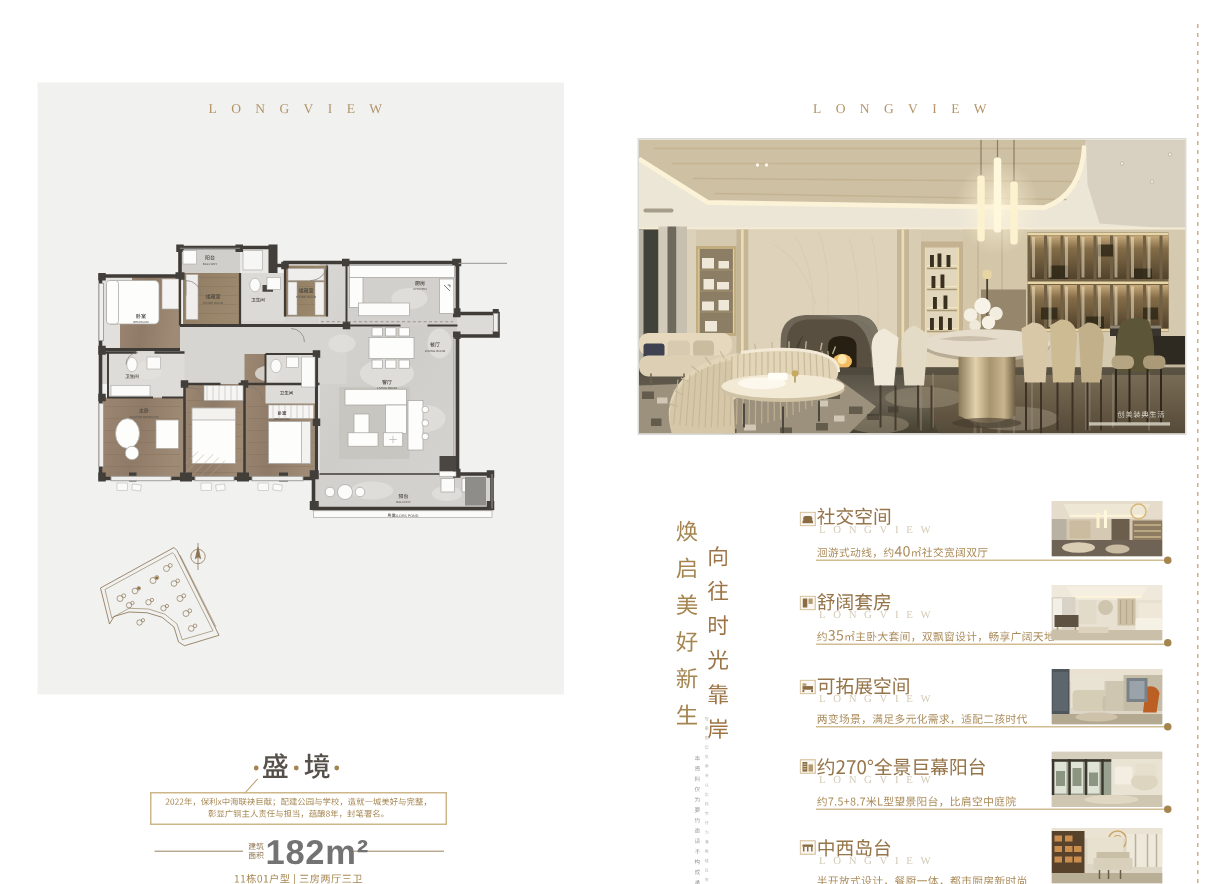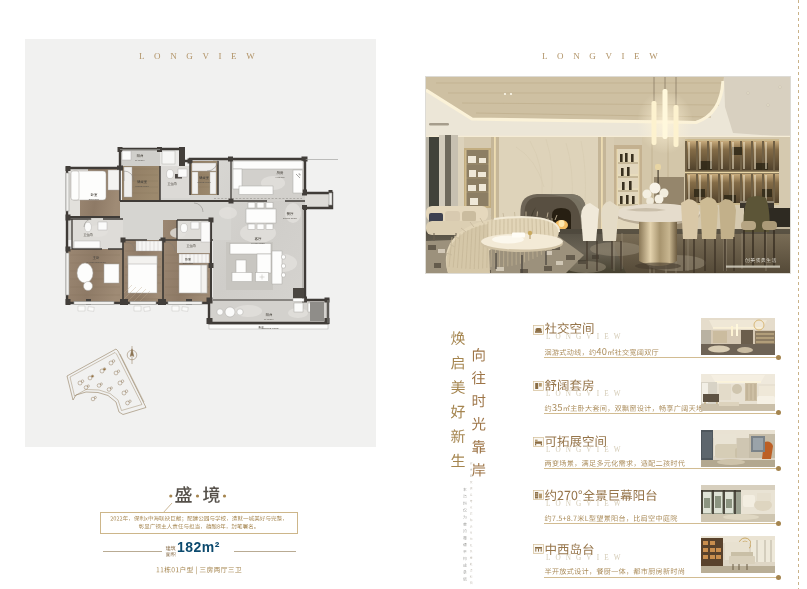--- a/index.html
+++ b/index.html
@@ -1,18 +1,18 @@
 <!DOCTYPE html>
 <html><head><meta charset="utf-8">
 <style>
 html,body{margin:0;padding:0;width:807px;height:589px;background:#ffffff;font-family:"Liberation Sans",sans-serif;overflow:hidden}
 .abs{position:absolute}
 </style></head>
 <body>
-<div class="abs" style="left:0;top:0;width:807px;height:430px">
+<div class="abs" style="left:0;top:16px;width:807px;height:430px">
 
 <div class="abs" style="left:25px;top:39px;width:351px;height:408px;background:#f1f1f0"></div>
 
 <div class="abs" style="left:139px;top:51px;font-family:'Liberation Serif',serif;font-size:9px;letter-spacing:9.6px;color:#b29468;white-space:nowrap">LONGVIEW</div>
 
 <svg class="abs" style="left:58px;top:143px" width="280" height="192" viewBox="0 0 280 192" fill="none">
 <defs>
 <linearGradient id="wood" x1="0" y1="0" x2="1" y2="0.2">
 <stop offset="0" stop-color="#9b8772"></stop>
           <stop offset="0.5" stop-color="#8e7a66"></stop>
@@ -403,21 +403,21 @@
 
 <div class="abs" style="left:103px;top:551px;width:59px;height:1px;background:#b9ab93"></div>
 
 <div class="abs" style="left:234px;top:551px;width:62px;height:1px;background:#b9ab93"></div>
 
 <svg class="abs" style="left:165px;top:545px" width="13" height="13" viewBox="0 0 13 13">
       <path d="M2.2 2.0H5.4V2.3H2.2ZM2.5 3.4H5.2V3.7H2.5ZM2.3 4.1H5.4V4.4H2.3ZM3.5 0.8H3.9V4.9H3.5ZM2.5 1.3H5.1V3.0H2.5V2.7H4.7V1.6H2.5ZM0.8 1.2H2.0V1.5H0.8ZM1.2 2.6H2.0V3.0H1.2ZM1.9 2.6H1.9L2.0 2.6L2.2 2.7Q2.1 3.8 1.8 4.5Q1.5 5.2 1.0 5.6Q1.0 5.6 0.9 5.5Q0.8 5.5 0.8 5.4Q0.7 5.4 0.7 5.4Q1.2 5.0 1.5 4.4Q1.8 3.7 1.9 2.7ZM1.2 3.4Q1.4 4.0 1.6 4.3Q1.9 4.6 2.2 4.8Q2.6 5.0 3.0 5.1Q3.4 5.1 3.9 5.1Q4.0 5.1 4.1 5.1Q4.3 5.1 4.5 5.1Q4.7 5.1 4.9 5.1Q5.1 5.1 5.3 5.1Q5.4 5.1 5.5 5.1Q5.5 5.2 5.4 5.2Q5.4 5.3 5.4 5.4Q5.4 5.4 5.4 5.5H5.1H3.9Q3.3 5.5 2.9 5.4Q2.4 5.3 2.0 5.1Q1.6 4.9 1.4 4.5Q1.1 4.1 0.9 3.5ZM1.0 3.2Q1.0 3.1 1.0 3.1Q0.9 3.0 0.9 2.9Q0.9 2.9 0.8 2.8Q0.9 2.8 1.0 2.7Q1.1 2.6 1.2 2.5Q1.2 2.4 1.4 2.2Q1.5 2.0 1.6 1.8Q1.8 1.5 1.9 1.2V1.2L2.0 1.1L2.3 1.3Q2.0 1.7 1.8 2.2Q1.5 2.6 1.3 2.9V3.0Q1.3 3.0 1.2 3.0Q1.2 3.0 1.1 3.0Q1.1 3.1 1.0 3.1Q1.0 3.1 1.0 3.2Z M6.0 2.6H7.8V3.0H6.0ZM8.3 2.6H9.8V2.9H8.3ZM8.5 3.6 8.8 3.5Q9.0 3.6 9.1 3.8Q9.3 3.9 9.4 4.1Q9.5 4.2 9.6 4.4L9.3 4.6Q9.2 4.4 9.1 4.3Q9.0 4.1 8.8 4.0Q8.7 3.8 8.5 3.6ZM6.8 2.8H7.1V4.6H6.8ZM5.9 4.5Q6.2 4.5 6.5 4.4Q6.8 4.4 7.1 4.3Q7.5 4.2 7.9 4.1L7.9 4.5Q7.4 4.6 6.9 4.7Q6.4 4.8 6.0 4.9ZM8.1 2.6H8.5V3.7Q8.5 4.0 8.4 4.2Q8.4 4.5 8.3 4.7Q8.2 5.0 8.0 5.2Q7.8 5.4 7.4 5.6Q7.4 5.6 7.4 5.5Q7.3 5.5 7.3 5.4Q7.2 5.4 7.2 5.3Q7.5 5.2 7.7 5.0Q7.9 4.8 8.0 4.6Q8.0 4.4 8.1 4.1Q8.1 3.9 8.1 3.7ZM9.6 2.6H10.0V4.9Q10.0 5.0 10.0 5.1Q10.0 5.1 10.0 5.2Q10.1 5.2 10.1 5.2Q10.1 5.2 10.2 5.2Q10.2 5.2 10.3 5.2Q10.3 5.2 10.3 5.2Q10.4 5.2 10.4 5.2Q10.4 5.1 10.4 5.1Q10.4 5.1 10.4 5.1Q10.4 5.0 10.4 4.9Q10.4 4.8 10.5 4.7Q10.5 4.7 10.6 4.8Q10.7 4.8 10.8 4.8Q10.7 5.0 10.7 5.1Q10.7 5.2 10.7 5.3Q10.7 5.4 10.6 5.4Q10.6 5.4 10.5 5.5Q10.5 5.5 10.4 5.5Q10.4 5.5 10.3 5.5Q10.2 5.5 10.2 5.5Q10.1 5.5 10.0 5.5Q10.0 5.5 9.9 5.5Q9.8 5.5 9.7 5.4Q9.7 5.4 9.6 5.3Q9.6 5.2 9.6 4.9ZM6.7 1.4H8.3V1.7H6.7ZM8.7 1.4H10.6V1.7H8.7ZM6.8 0.8 7.1 0.9Q7.0 1.2 6.9 1.5Q6.7 1.8 6.6 2.1Q6.4 2.3 6.2 2.5Q6.2 2.5 6.1 2.5Q6.1 2.4 6.0 2.4Q5.9 2.3 5.9 2.3Q6.2 2.0 6.4 1.6Q6.6 1.2 6.8 0.8ZM8.8 0.8 9.2 0.9Q9.0 1.4 8.8 1.8Q8.6 2.2 8.4 2.5Q8.4 2.4 8.3 2.4Q8.2 2.4 8.2 2.3Q8.1 2.3 8.1 2.3Q8.3 2.0 8.5 1.6Q8.7 1.2 8.8 0.8ZM7.0 1.7 7.4 1.5Q7.5 1.7 7.6 2.0Q7.7 2.2 7.7 2.3L7.4 2.5Q7.3 2.3 7.2 2.1Q7.1 1.8 7.0 1.7ZM9.2 1.7 9.5 1.5Q9.7 1.7 9.8 1.9Q9.9 2.2 10.0 2.3L9.7 2.5Q9.6 2.3 9.5 2.1Q9.3 1.9 9.2 1.7Z" fill="#8a6f4b"></path>
       <path d="M2.3 9.1H3.8V9.5H2.3ZM2.3 10.1H3.8V10.4H2.3ZM1.3 11.0H5.0V11.3H1.3ZM1.0 8.2H5.2V11.6H4.8V8.6H1.4V11.6H1.0ZM2.2 8.4H2.5V11.1H2.2ZM3.6 8.4H4.0V11.1H3.6ZM2.8 7.3 3.3 7.5Q3.2 7.7 3.1 8.0Q3.0 8.3 3.0 8.5L2.6 8.4Q2.7 8.2 2.7 8.0Q2.7 7.9 2.8 7.7Q2.8 7.5 2.8 7.3ZM0.8 7.2H5.4V7.5H0.8Z M6.9 7.2H7.2V11.6H6.9ZM5.9 8.3H8.1V8.7H5.9ZM6.9 8.5 7.1 8.6Q7.0 8.8 6.9 9.1Q6.8 9.4 6.7 9.7Q6.5 10.0 6.4 10.3Q6.2 10.5 6.1 10.7Q6.0 10.6 6.0 10.5Q5.9 10.4 5.9 10.3Q6.1 10.1 6.3 9.8Q6.5 9.5 6.6 9.1Q6.8 8.8 6.9 8.5ZM7.8 6.9 8.0 7.2Q7.7 7.3 7.4 7.4Q7.1 7.4 6.7 7.5Q6.3 7.6 6.0 7.6Q6.0 7.5 6.0 7.5Q5.9 7.4 5.9 7.3Q6.2 7.3 6.6 7.2Q6.9 7.1 7.2 7.0Q7.5 7.0 7.8 6.9ZM7.2 8.8Q7.3 8.8 7.3 8.9Q7.4 9.0 7.5 9.1Q7.6 9.2 7.7 9.4Q7.8 9.5 7.9 9.6Q8.0 9.7 8.0 9.7L7.8 10.1Q7.7 10.0 7.6 9.8Q7.5 9.6 7.4 9.5Q7.3 9.3 7.2 9.2Q7.1 9.0 7.0 8.9ZM9.7 10.1 10.0 10.0Q10.1 10.2 10.3 10.5Q10.4 10.7 10.5 11.0Q10.6 11.2 10.7 11.4L10.3 11.6Q10.3 11.4 10.2 11.1Q10.1 10.9 9.9 10.6Q9.8 10.4 9.7 10.1ZM8.6 10.0 9.0 10.1Q8.8 10.5 8.6 10.9Q8.4 11.3 8.2 11.6Q8.1 11.6 8.1 11.5Q8.0 11.5 8.0 11.5Q7.9 11.4 7.8 11.4Q8.1 11.1 8.3 10.8Q8.5 10.4 8.6 10.0ZM8.6 7.6V9.1H10.1V7.6ZM8.2 7.2H10.5V9.5H8.2Z" fill="#8a6f4b"></path>
     </svg>
 
-<div class="abs" style="left:177px;top:539px;font-size:14px;font-weight:bold;color:#0c4a6e;letter-spacing:0.5px">182m²</div>
+<div class="abs" style="left:177px;top:539px;font-size:23px;font-weight:bold;color:#737373;letter-spacing:0.5px">182m²</div>
 
 <svg class="abs" style="left:120px;top:564px" width="160" height="12" viewBox="0 0 160 12">
       <path d="M36.6 8.3V7.8H37.7V4.1H36.8V3.7Q37.2 3.6 37.4 3.5Q37.7 3.4 37.9 3.3H38.3V7.8H39.3V8.3Z M40.7 8.3V7.8H41.8V4.1H40.9V3.7Q41.2 3.6 41.5 3.5Q41.7 3.4 41.9 3.3H42.4V7.8H43.4V8.3Z M44.5 4.0H46.6V4.5H44.5ZM45.4 2.6H45.9V8.8H45.4ZM45.5 4.3 45.8 4.5Q45.7 4.9 45.6 5.3Q45.4 5.8 45.3 6.2Q45.1 6.6 45.0 7.0Q44.8 7.3 44.6 7.6Q44.6 7.5 44.5 7.4Q44.5 7.4 44.4 7.3Q44.4 7.2 44.3 7.1Q44.5 6.9 44.7 6.6Q44.8 6.2 45.0 5.9Q45.1 5.5 45.3 5.1Q45.4 4.7 45.5 4.3ZM45.9 4.8Q46.0 4.8 46.1 5.0Q46.2 5.2 46.3 5.4Q46.4 5.6 46.5 5.7Q46.6 5.9 46.7 6.0L46.4 6.3Q46.3 6.2 46.2 6.0Q46.1 5.8 46.0 5.6Q45.9 5.4 45.8 5.3Q45.7 5.1 45.7 5.0ZM49.4 6.8 49.9 6.7Q50.0 6.9 50.2 7.2Q50.3 7.5 50.5 7.8Q50.6 8.1 50.7 8.3L50.2 8.5Q50.1 8.3 50.0 8.0Q49.9 7.7 49.7 7.4Q49.6 7.1 49.4 6.8ZM48.4 4.5H48.9V8.2Q48.9 8.4 48.9 8.6Q48.8 8.7 48.7 8.7Q48.5 8.8 48.3 8.8Q48.1 8.8 47.7 8.8Q47.7 8.7 47.7 8.6Q47.6 8.4 47.6 8.3Q47.8 8.3 48.0 8.3Q48.2 8.3 48.3 8.3Q48.4 8.3 48.4 8.3Q48.4 8.3 48.4 8.2ZM47.3 6.6 47.8 6.8Q47.6 7.2 47.4 7.7Q47.1 8.2 46.8 8.5Q46.7 8.4 46.6 8.3Q46.5 8.2 46.4 8.2Q46.6 8.0 46.8 7.7Q46.9 7.5 47.1 7.2Q47.2 6.9 47.3 6.6ZM47.0 6.2V5.7L47.3 5.6H50.3L50.3 6.1H47.6Q47.4 6.1 47.2 6.1Q47.0 6.1 47.0 6.2ZM46.6 3.5H50.6V4.0H46.6ZM47.0 6.2Q47.0 6.1 46.9 6.0Q46.9 5.9 46.9 5.8Q46.8 5.7 46.8 5.6Q46.9 5.6 47.0 5.5Q47.1 5.3 47.2 5.1Q47.2 5.0 47.3 4.7Q47.4 4.4 47.5 4.1Q47.6 3.7 47.7 3.3Q47.8 2.9 47.9 2.5L48.5 2.7Q48.3 3.2 48.2 3.8Q48.0 4.4 47.8 4.9Q47.6 5.4 47.4 5.8V5.8Q47.4 5.8 47.3 5.9Q47.2 5.9 47.2 6.0Q47.1 6.0 47.0 6.1Q47.0 6.1 47.0 6.2Z M53.2 8.4Q52.7 8.4 52.3 8.1Q52.0 7.8 51.8 7.2Q51.6 6.7 51.6 5.8Q51.6 4.9 51.8 4.4Q52.0 3.8 52.3 3.5Q52.7 3.2 53.2 3.2Q53.6 3.2 54.0 3.5Q54.3 3.8 54.5 4.4Q54.7 4.9 54.7 5.8Q54.7 6.7 54.5 7.2Q54.3 7.8 54.0 8.1Q53.6 8.4 53.2 8.4ZM53.2 7.9Q53.4 7.9 53.6 7.7Q53.9 7.4 54.0 7.0Q54.1 6.5 54.1 5.8Q54.1 5.1 54.0 4.6Q53.9 4.1 53.6 3.9Q53.4 3.7 53.2 3.7Q52.9 3.7 52.7 3.9Q52.4 4.1 52.3 4.6Q52.2 5.1 52.2 5.8Q52.2 6.5 52.3 7.0Q52.4 7.4 52.7 7.7Q52.9 7.9 53.2 7.9Z M55.9 8.3V7.8H57.0V4.1H56.2V3.7Q56.5 3.6 56.7 3.5Q57.0 3.4 57.2 3.3H57.7V7.8H58.7V8.3Z M60.6 3.6H61.1V5.1Q61.1 5.5 61.1 6.0Q61.0 6.5 60.9 7.0Q60.8 7.5 60.6 8.0Q60.4 8.5 60.1 8.9Q60.0 8.8 60.0 8.8Q59.9 8.7 59.8 8.7Q59.7 8.6 59.6 8.6Q59.9 8.2 60.1 7.8Q60.3 7.3 60.4 6.9Q60.5 6.4 60.5 6.0Q60.6 5.5 60.6 5.1ZM62.4 2.7 62.9 2.6Q63.0 2.8 63.1 3.1Q63.3 3.3 63.3 3.5L62.8 3.7Q62.7 3.5 62.6 3.2Q62.5 2.9 62.4 2.7ZM60.9 3.6H65.2V6.4H64.6V4.1H60.9ZM60.9 5.5H64.9V6.0H60.9Z M67.2 2.9H70.3V3.3H67.2ZM67.0 4.3H70.4V4.7H67.0ZM66.8 8.1H73.0V8.6H66.8ZM67.5 6.8H72.3V7.3H67.5ZM69.1 3.1H69.6V6.2H69.1ZM69.7 6.0H70.2V8.5H69.7ZM70.8 3.0H71.3V5.3H70.8ZM72.1 2.6H72.6V5.7Q72.6 5.9 72.5 6.0Q72.5 6.1 72.3 6.2Q72.2 6.2 71.9 6.2Q71.7 6.3 71.3 6.3Q71.3 6.1 71.2 6.0Q71.2 5.9 71.1 5.8Q71.4 5.8 71.7 5.8Q71.9 5.8 72.0 5.8Q72.0 5.8 72.1 5.8Q72.1 5.7 72.1 5.7ZM67.8 3.1H68.3V4.2Q68.3 4.6 68.2 5.0Q68.1 5.3 67.9 5.7Q67.7 6.1 67.2 6.3Q67.2 6.3 67.1 6.2Q67.1 6.2 67.0 6.1Q67.0 6.0 66.9 6.0Q67.3 5.7 67.5 5.4Q67.7 5.1 67.8 4.8Q67.8 4.5 67.8 4.2Z M76.1 10.2V2.6H76.6V10.2Z M80.2 3.2H85.4V3.8H80.2ZM80.7 5.5H84.8V6.0H80.7ZM79.8 7.8H85.7V8.3H79.8Z M88.1 5.8H92.7V6.2H88.1ZM89.6 6.8H91.9V7.2H89.6ZM91.8 6.8H92.3Q92.3 6.8 92.3 6.9Q92.3 7.0 92.3 7.0Q92.3 7.5 92.2 7.8Q92.2 8.2 92.1 8.3Q92.0 8.5 91.9 8.6Q91.8 8.7 91.7 8.7Q91.6 8.8 91.5 8.8Q91.3 8.8 91.1 8.8Q90.8 8.8 90.5 8.8Q90.5 8.7 90.5 8.5Q90.4 8.4 90.4 8.3Q90.7 8.4 90.9 8.4Q91.2 8.4 91.3 8.4Q91.4 8.4 91.4 8.4Q91.5 8.3 91.5 8.3Q91.6 8.3 91.6 8.1Q91.7 7.9 91.7 7.6Q91.8 7.3 91.8 6.9ZM89.5 6.0H90.0Q89.9 6.5 89.8 7.0Q89.7 7.4 89.5 7.7Q89.3 8.1 89.0 8.4Q88.7 8.6 88.1 8.8Q88.1 8.7 88.0 8.6Q87.9 8.5 87.8 8.4Q88.3 8.3 88.6 8.0Q88.9 7.8 89.1 7.5Q89.3 7.2 89.3 6.8Q89.4 6.5 89.5 6.0ZM89.9 5.0 90.4 4.9Q90.5 5.1 90.6 5.3Q90.7 5.5 90.8 5.6L90.3 5.8Q90.3 5.7 90.2 5.4Q90.0 5.2 89.9 5.0ZM87.7 3.3H92.5V4.9H87.7V4.4H92.0V3.7H87.7ZM87.4 3.3H87.9V4.9Q87.9 5.3 87.9 5.8Q87.9 6.3 87.8 6.9Q87.7 7.4 87.6 7.9Q87.4 8.4 87.2 8.8Q87.1 8.8 87.0 8.7Q87.0 8.7 86.9 8.7Q86.8 8.6 86.7 8.6Q87.0 8.2 87.1 7.7Q87.2 7.2 87.3 6.7Q87.4 6.2 87.4 5.8Q87.4 5.3 87.4 4.9ZM89.5 2.7 90.0 2.6Q90.1 2.8 90.2 3.0Q90.3 3.3 90.4 3.4L89.8 3.6Q89.8 3.4 89.7 3.2Q89.6 2.9 89.5 2.7Z M94.0 3.1H100.0V3.6H94.0ZM94.3 4.5H99.5V5.0H94.8V8.8H94.3ZM99.2 4.5H99.7V8.2Q99.7 8.4 99.6 8.6Q99.6 8.7 99.4 8.8Q99.2 8.8 98.9 8.8Q98.6 8.8 98.1 8.8Q98.1 8.7 98.1 8.6Q98.0 8.4 98.0 8.3Q98.2 8.3 98.4 8.3Q98.6 8.3 98.8 8.3Q99.0 8.3 99.0 8.3Q99.1 8.3 99.2 8.3Q99.2 8.3 99.2 8.2ZM95.9 5.9 96.1 5.5Q96.3 5.7 96.5 5.9Q96.6 6.1 96.8 6.3Q96.9 6.5 97.0 6.6L96.7 7.1Q96.6 6.9 96.5 6.7Q96.3 6.5 96.2 6.3Q96.0 6.1 95.9 5.9ZM95.9 3.4H96.4V4.5Q96.4 4.9 96.3 5.3Q96.3 5.8 96.2 6.2Q96.1 6.6 95.8 7.1Q95.6 7.5 95.2 7.9Q95.2 7.8 95.1 7.8Q95.1 7.7 95.0 7.6Q94.9 7.6 94.9 7.5Q95.2 7.2 95.4 6.8Q95.6 6.4 95.7 6.0Q95.8 5.6 95.8 5.2Q95.9 4.9 95.9 4.5ZM97.6 5.9 97.9 5.5Q98.1 5.8 98.4 6.1Q98.6 6.4 98.8 6.6Q99.0 6.9 99.1 7.1L98.8 7.5Q98.7 7.3 98.5 7.0Q98.3 6.7 98.1 6.4Q97.8 6.1 97.6 5.9ZM97.6 3.4H98.1V4.5Q98.1 4.9 98.1 5.3Q98.0 5.8 97.9 6.2Q97.8 6.6 97.6 7.1Q97.3 7.5 97.0 7.9Q96.9 7.8 96.9 7.8Q96.8 7.7 96.7 7.6Q96.7 7.6 96.6 7.5Q97.0 7.2 97.2 6.8Q97.3 6.4 97.4 6.0Q97.5 5.6 97.6 5.2Q97.6 4.9 97.6 4.5Z M101.8 3.0H107.2V3.5H101.8ZM101.5 3.0H102.1V5.3Q102.1 5.7 102.0 6.2Q102.0 6.6 101.9 7.1Q101.9 7.6 101.7 8.0Q101.6 8.5 101.3 8.8Q101.3 8.8 101.2 8.7Q101.1 8.6 101.1 8.6Q101.0 8.5 100.9 8.5Q101.1 8.2 101.3 7.8Q101.4 7.4 101.5 6.9Q101.5 6.5 101.5 6.1Q101.5 5.7 101.5 5.3ZM102.4 4.6H107.0V5.0H102.4ZM104.6 4.8H105.2V8.2Q105.2 8.4 105.1 8.5Q105.0 8.7 104.8 8.7Q104.7 8.8 104.3 8.8Q104.0 8.8 103.5 8.8Q103.5 8.7 103.5 8.6Q103.4 8.4 103.4 8.3Q103.6 8.3 103.8 8.3Q104.1 8.3 104.2 8.3Q104.4 8.3 104.5 8.3Q104.6 8.3 104.6 8.3Q104.6 8.3 104.6 8.2Z M108.6 3.2H113.8V3.8H108.6ZM109.1 5.5H113.2V6.0H109.1ZM108.2 7.8H114.1V8.3H108.2Z M120.3 3.1H120.8V6.0Q120.8 6.2 120.7 6.3Q120.7 6.4 120.5 6.5Q120.3 6.6 120.0 6.6Q119.6 6.6 119.2 6.6Q119.2 6.5 119.1 6.4Q119.1 6.3 119.1 6.3Q119.0 6.2 119.0 6.1Q119.2 6.1 119.5 6.1Q119.7 6.1 119.9 6.1Q120.0 6.1 120.1 6.1Q120.2 6.1 120.3 6.1Q120.3 6.0 120.3 6.0ZM115.2 8.1H121.4V8.6H115.2ZM117.7 3.4H118.3V8.3H117.7ZM115.7 3.1H120.5V3.6H115.7Z" fill="#a5854f"></path>
     </svg>
 
 <div class="abs" style="left:542px;top:51px;font-family:'Liberation Serif',serif;font-size:9px;letter-spacing:9.6px;color:#b29468;white-space:nowrap">LONGVIEW</div>
 
 <svg class="abs" style="left:426px;top:77px;outline:1px solid #dddbd5" width="364" height="196" viewBox="0 0 364 196">
 <defs>
 <linearGradient id="floorg" x1="0" y1="0" x2="0" y2="1">

